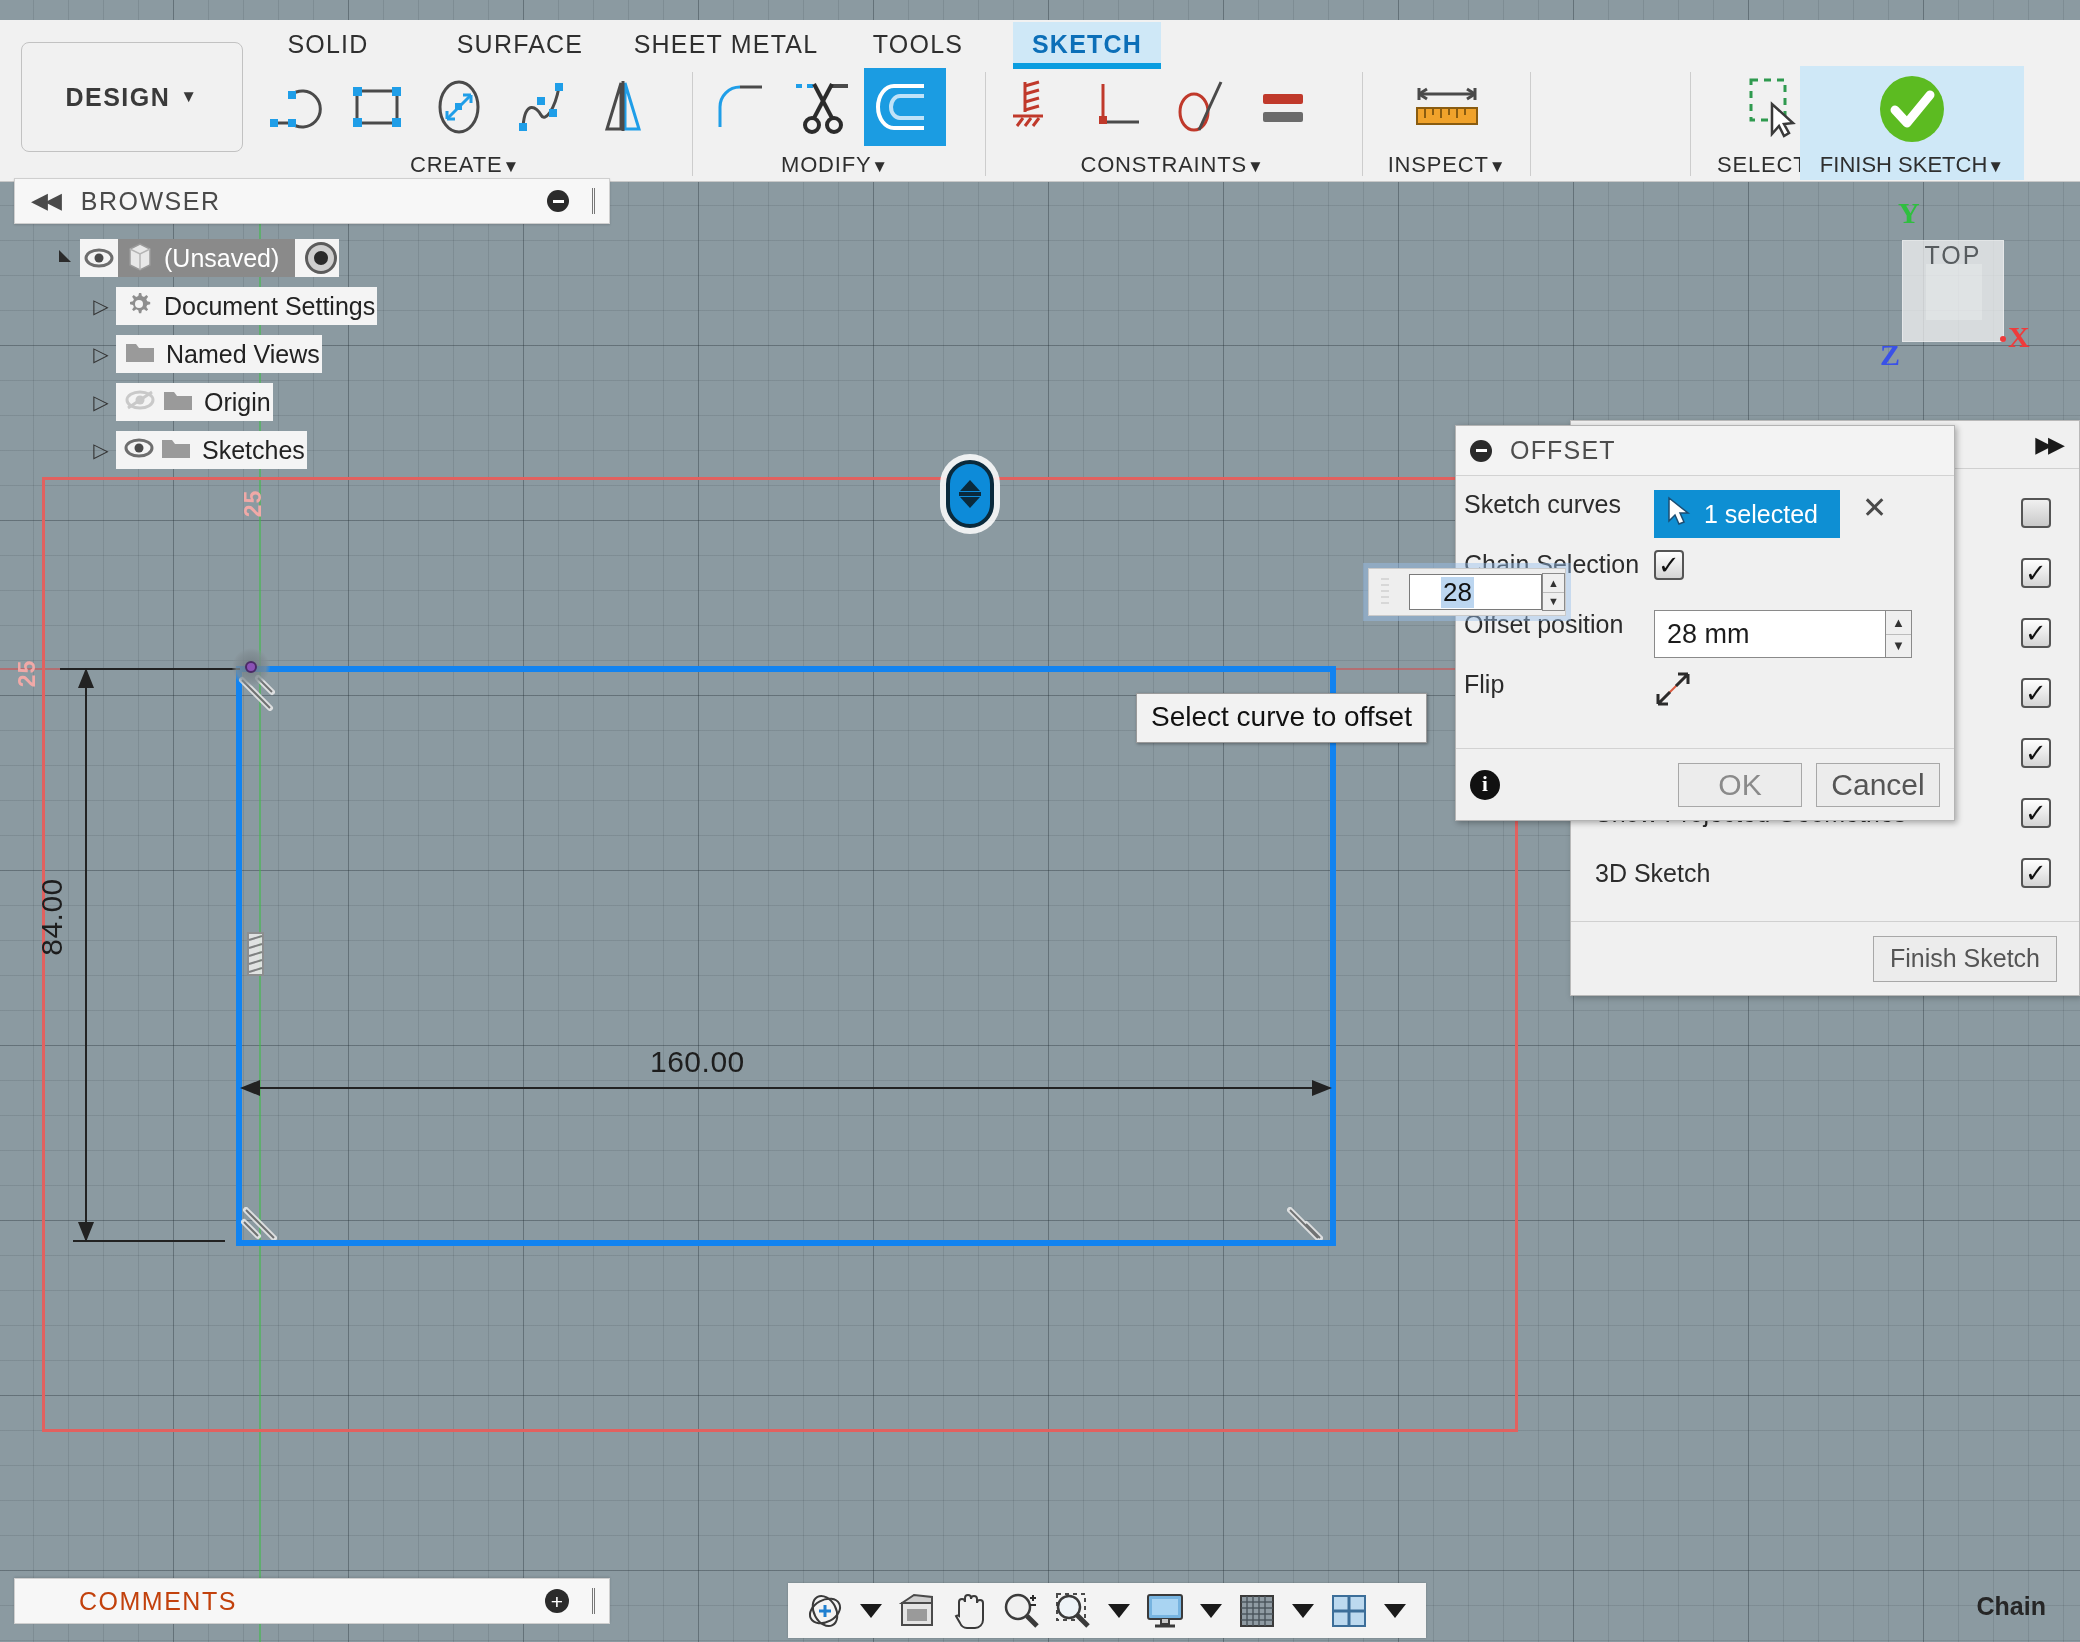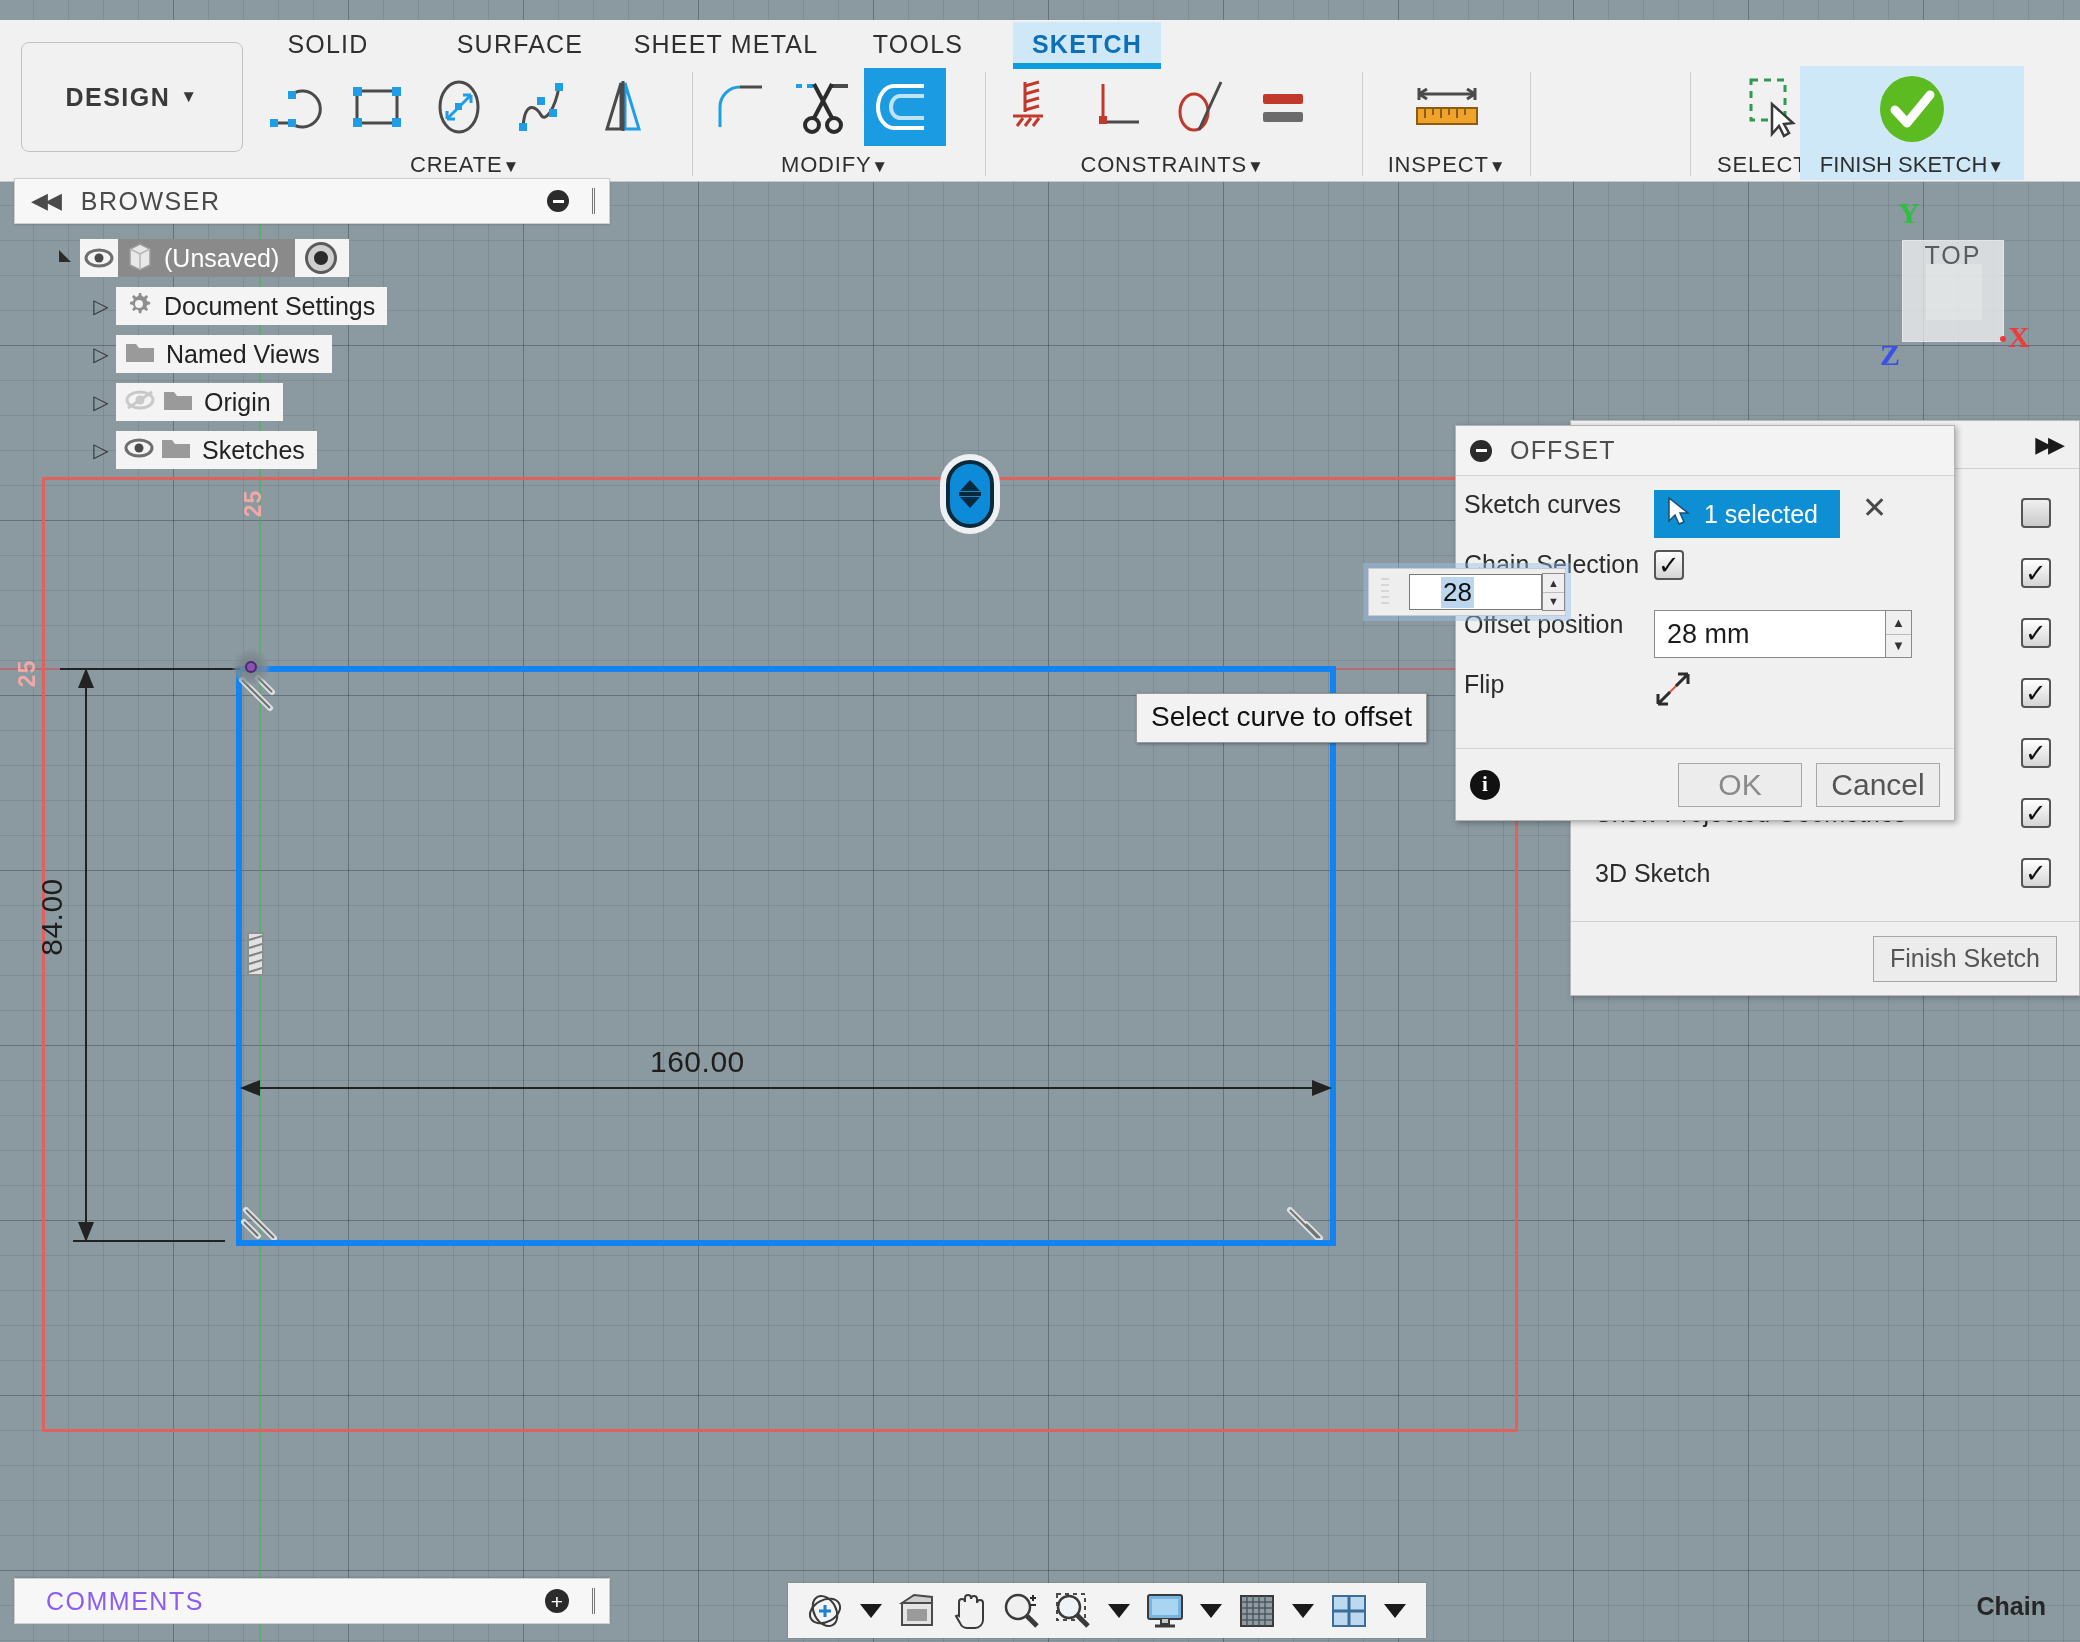--- a/index.html
+++ b/index.html
@@ -158,21 +158,21 @@
   #browser-bar .minus {
     position:absolute; right:40px; width:22px;height:22px;border-radius:50%;background:#2b2b2b;
     display:flex;align-items:center;justify-content:center;
   }
   #browser-bar .minus i{display:block;width:11px;height:3px;background:#fff;}
   #browser-bar .grip{position:absolute; right:14px; width:3px;height:26px;border-left:1px solid #777;border-right:1px solid #777;}
 
   .tree { position:absolute; left:14px; top:234px; width:596px; }
   .trow { position:relative; height:48px; display:flex; align-items:center; }
   .arrow { width:30px; text-align:center; color:#333; font-size:20px; }
-  .chip { background:#f4f4f4; display:flex; align-items:center; height:38px; padding-right:12px; }
+  .chip { background:#f4f4f4; display:flex; align-items:center; height:38px; padding-right:2px; }
   .chip.root { background:#f4f4f4; }
   .chip .label { font-size:25px; color:#222; padding-left:10px; white-space:nowrap; }
   .chip .label.white { color:#fff; }
   .nameplate { background:#8a8a8a; height:38px; display:flex; align-items:center; padding:0 16px 0 8px; }
   .eye { width:38px; display:flex; align-items:center; justify-content:center; }
   .radio {
     width:32px;height:32px;border-radius:50%;border:3px solid #5c5c5c;background:#cfcfcf;
     display:flex;align-items:center;justify-content:center; margin-left:10px;
   }
   .radio i{width:14px;height:14px;border-radius:50%;background:#2b2b2b;}
@@ -255,21 +255,21 @@
              justify-content:flex-end; padding-right:22px;}
   .sp-foot .fbtn{ border:1px solid #a8a8a8; background:#ececec; height:46px; padding:0 16px;
                   display:flex;align-items:center; font-size:25px; color:#555;}
 
   
   #comments-bar {
     position:absolute; left:14px; top:1578px; width:596px; height:46px;
     background:#f7f7f7; border:1px solid #cfcfcf; display:flex; align-items:center;
     box-shadow:0 -1px 2px rgba(0,0,0,.12);
   }
-  #comments-bar .title{ margin-left:31px; font-size:25px; color:#8b5cf6; letter-spacing:1.5px;text-align:right;}
+  #comments-bar .title{ margin-left:64px; font-size:25px; color:#c2410c; letter-spacing:1.5px;text-align:right;}
   #comments-bar .plus{position:absolute;right:40px;width:24px;height:24px;border-radius:50%;background:#2b2b2b;
        color:#fff;font-size:21px;display:flex;align-items:center;justify-content:center;line-height:1;}
   #comments-bar .grip{position:absolute; right:14px; width:3px;height:26px;border-left:1px solid #777;border-right:1px solid #777;}
 
   #nav-bar {
     position:absolute; left:788px; top:1583px; height:55px;
     background:#f3f3f3; display:flex; align-items:center; padding:0 12px; gap:2px;
     box-shadow:0 0 2px rgba(0,0,0,.2);
   }
   #nav-bar .nb { width:50px; height:46px; display:flex; align-items:center; justify-content:center; }

